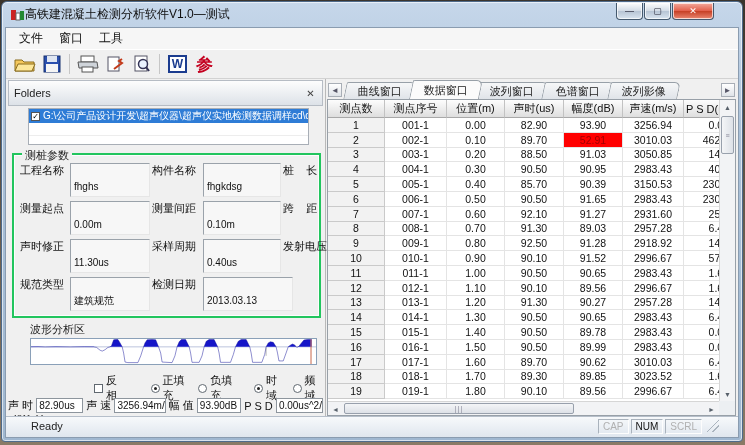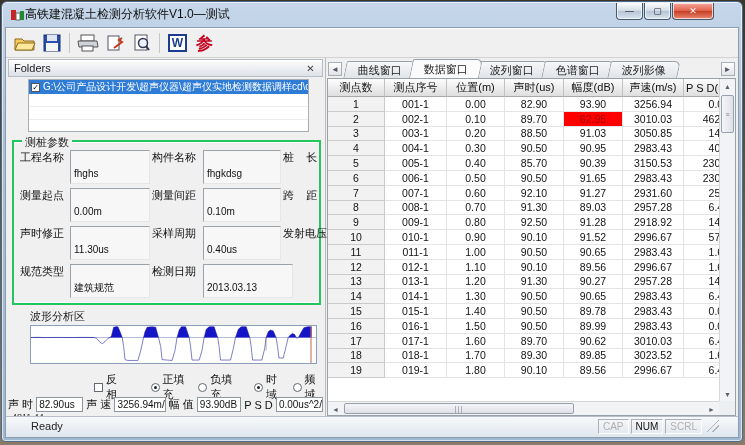--- a/index.html
+++ b/index.html
@@ -15,21 +15,21 @@
 .menubar{height:21px;background:#f6f6f6;display:flex;align-items:center;padding:0 5px;font-size:12px;color:#111}
 .menu-item{padding:2px 8px;cursor:default}
 .toolbar{height:30px;background:#f0f0f0;border-top:1px solid #ffffff;border-bottom:1px solid #d2d2d2;display:flex;align-items:center;padding:0 5px}
 .tbtn{width:27px;height:25px;display:flex;align-items:center;justify-content:center}
 .tsep{width:1px;height:20px;background:#c6c6c6;margin:0 4px}
 .word-glyph{width:19px;height:18px;border:2px solid #1b3c8f;background:#fff;color:#1b3c8f;font-weight:bold;font-size:12px;display:flex;align-items:center;justify-content:center}
 .param-glyph{color:#c4001f;font-size:17px;font-weight:bold}
 .main{flex:1;display:flex;overflow:hidden}
 
 .left{width:320px;display:flex;flex-direction:column;padding:1px 2px 0 2px;border-right:1px solid #b9b9b9}
-.folders-hdr{height:18px;background:linear-gradient(#fdfdfd,#dde2e8);border:1px solid #b6bcc4;display:flex;align-items:center;padding:4px 5px;font-size:11px;color:#222}
+.folders-hdr{height:18px;background:linear-gradient(#fdfdfd,#dde2e8);border:1px solid #b6bcc4;display:flex;align-items:center;padding:12px 5px;font-size:11px;color:#222}
 .folders-close{margin-left:auto;font-size:10px;color:#444;width:13px;text-align:center}
 .listbox{height:97px;background:#fff;border:1px solid #a8aeb6;margin:2px 14px 0 20px;overflow:hidden}
 .list-item{height:14px;display:flex;align-items:center;background:#2e7cd6;color:#fff;font-size:10px;padding:0 2px;white-space:nowrap;overflow:hidden}
 .chk{width:9px;height:9px;background:#fff;border:1px solid #555;margin-right:3px;flex:none;font-size:8px;line-height:8px;color:#000;text-align:center}
 .list-empty{height:13px;border-bottom:1px solid #ededed}
 .groupbox{margin:8px 2px 0 4px;border:2px solid #22c55e;box-shadow:inset 0 0 0 1px #fdfdfd;position:relative;padding:8px 4px 5px 6px}
 .gb-title{position:absolute;top:-7px;left:8px;background:#f0f0f0;padding:0 3px;font-size:11px;color:#222}
 .pgrid{display:grid;grid-template-columns:48px 80px 49px 78px 53px 82px;gap:4px 2px;font-size:11px;color:#111}
 .flabel{line-height:15px;white-space:pre;overflow:hidden}
 .field{height:15px;background:#f7f7f7;border:1px solid #9aa2aa;border-right-color:#e6e6e6;border-bottom-color:#e6e6e6;padding:16px 3px;font-size:10px;line-height:13px;overflow:hidden;white-space:nowrap}
@@ -89,20 +89,25 @@
     </span>
     <span class="title-text">高铁建混凝土检测分析软件V1.0—测试</span>
     <div class="winbtns">
       <div class="wbtn">—</div>
       <div class="wbtn">▢</div>
       <div class="wbtn close">✕</div>
     </div>
   </div>
 
   <div class="client">
+    <div class="menubar">
+      <span class="menu-item">文件</span>
+      <span class="menu-item">窗口</span>
+      <span class="menu-item">工具</span>
+    </div>
 
     <div class="toolbar">
       <div class="tbtn">
           <span>
             <svg width="22" height="18">
               <path d="M1 5 L8 5 L10 7 L20 7 L20 16 L1 16 Z" fill="#f5c85c" stroke="#8a6d1f"></path>
               <path d="M4 9 L21 9 L18 16 L1 16 Z" fill="#fde79a" stroke="#8a6d1f"></path>
             </svg>
           </span>
         </div>
@@ -287,21 +292,21 @@
                   <div class="tcell c3">82.90</div>
                   <div class="tcell c4">93.90</div>
                   <div class="tcell c5">3256.94</div>
                   <div class="tcell c6">0.00</div>
                 </div>
                 <div class="trow">
                   <div class="tcell c0">2</div>
                   <div class="tcell c1">002-1</div>
                   <div class="tcell c2">0.10</div>
                   <div class="tcell c3">89.70</div>
-                  <div class="tcell c4 alert">62.95</div>
+                  <div class="tcell c4 alert">52.91</div>
                   <div class="tcell c5">3010.03</div>
                   <div class="tcell c6">462.4</div>
                 </div>
                 <div class="trow">
                   <div class="tcell c0">3</div>
                   <div class="tcell c1">003-1</div>
                   <div class="tcell c2">0.20</div>
                   <div class="tcell c3">88.50</div>
                   <div class="tcell c4">91.03</div>
                   <div class="tcell c5">3050.85</div>

